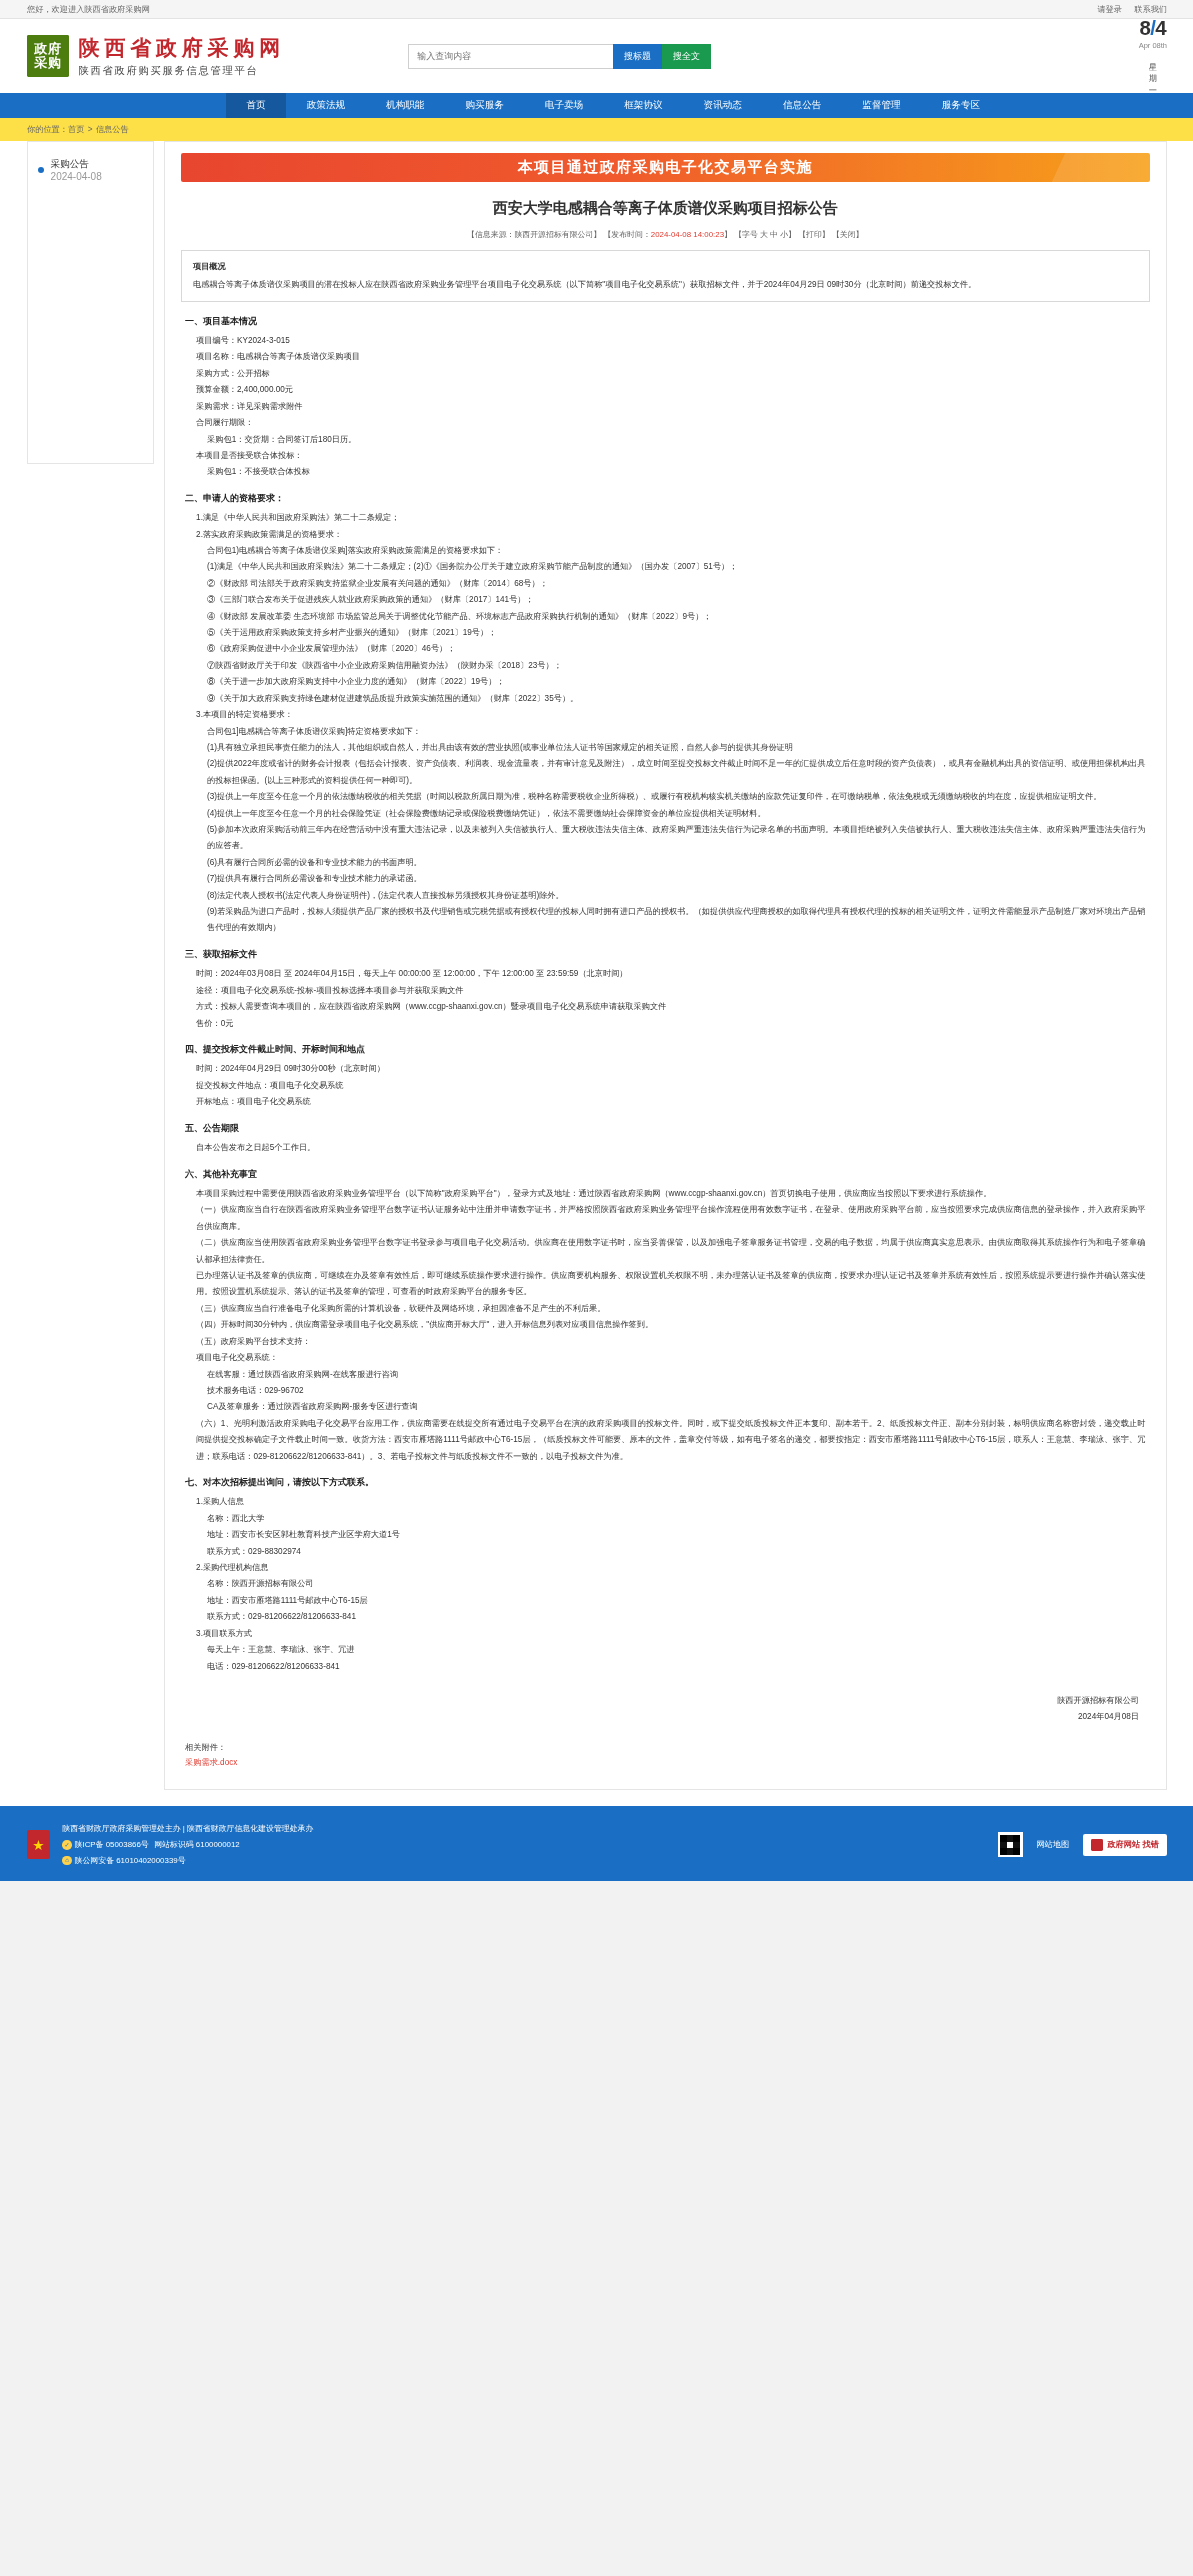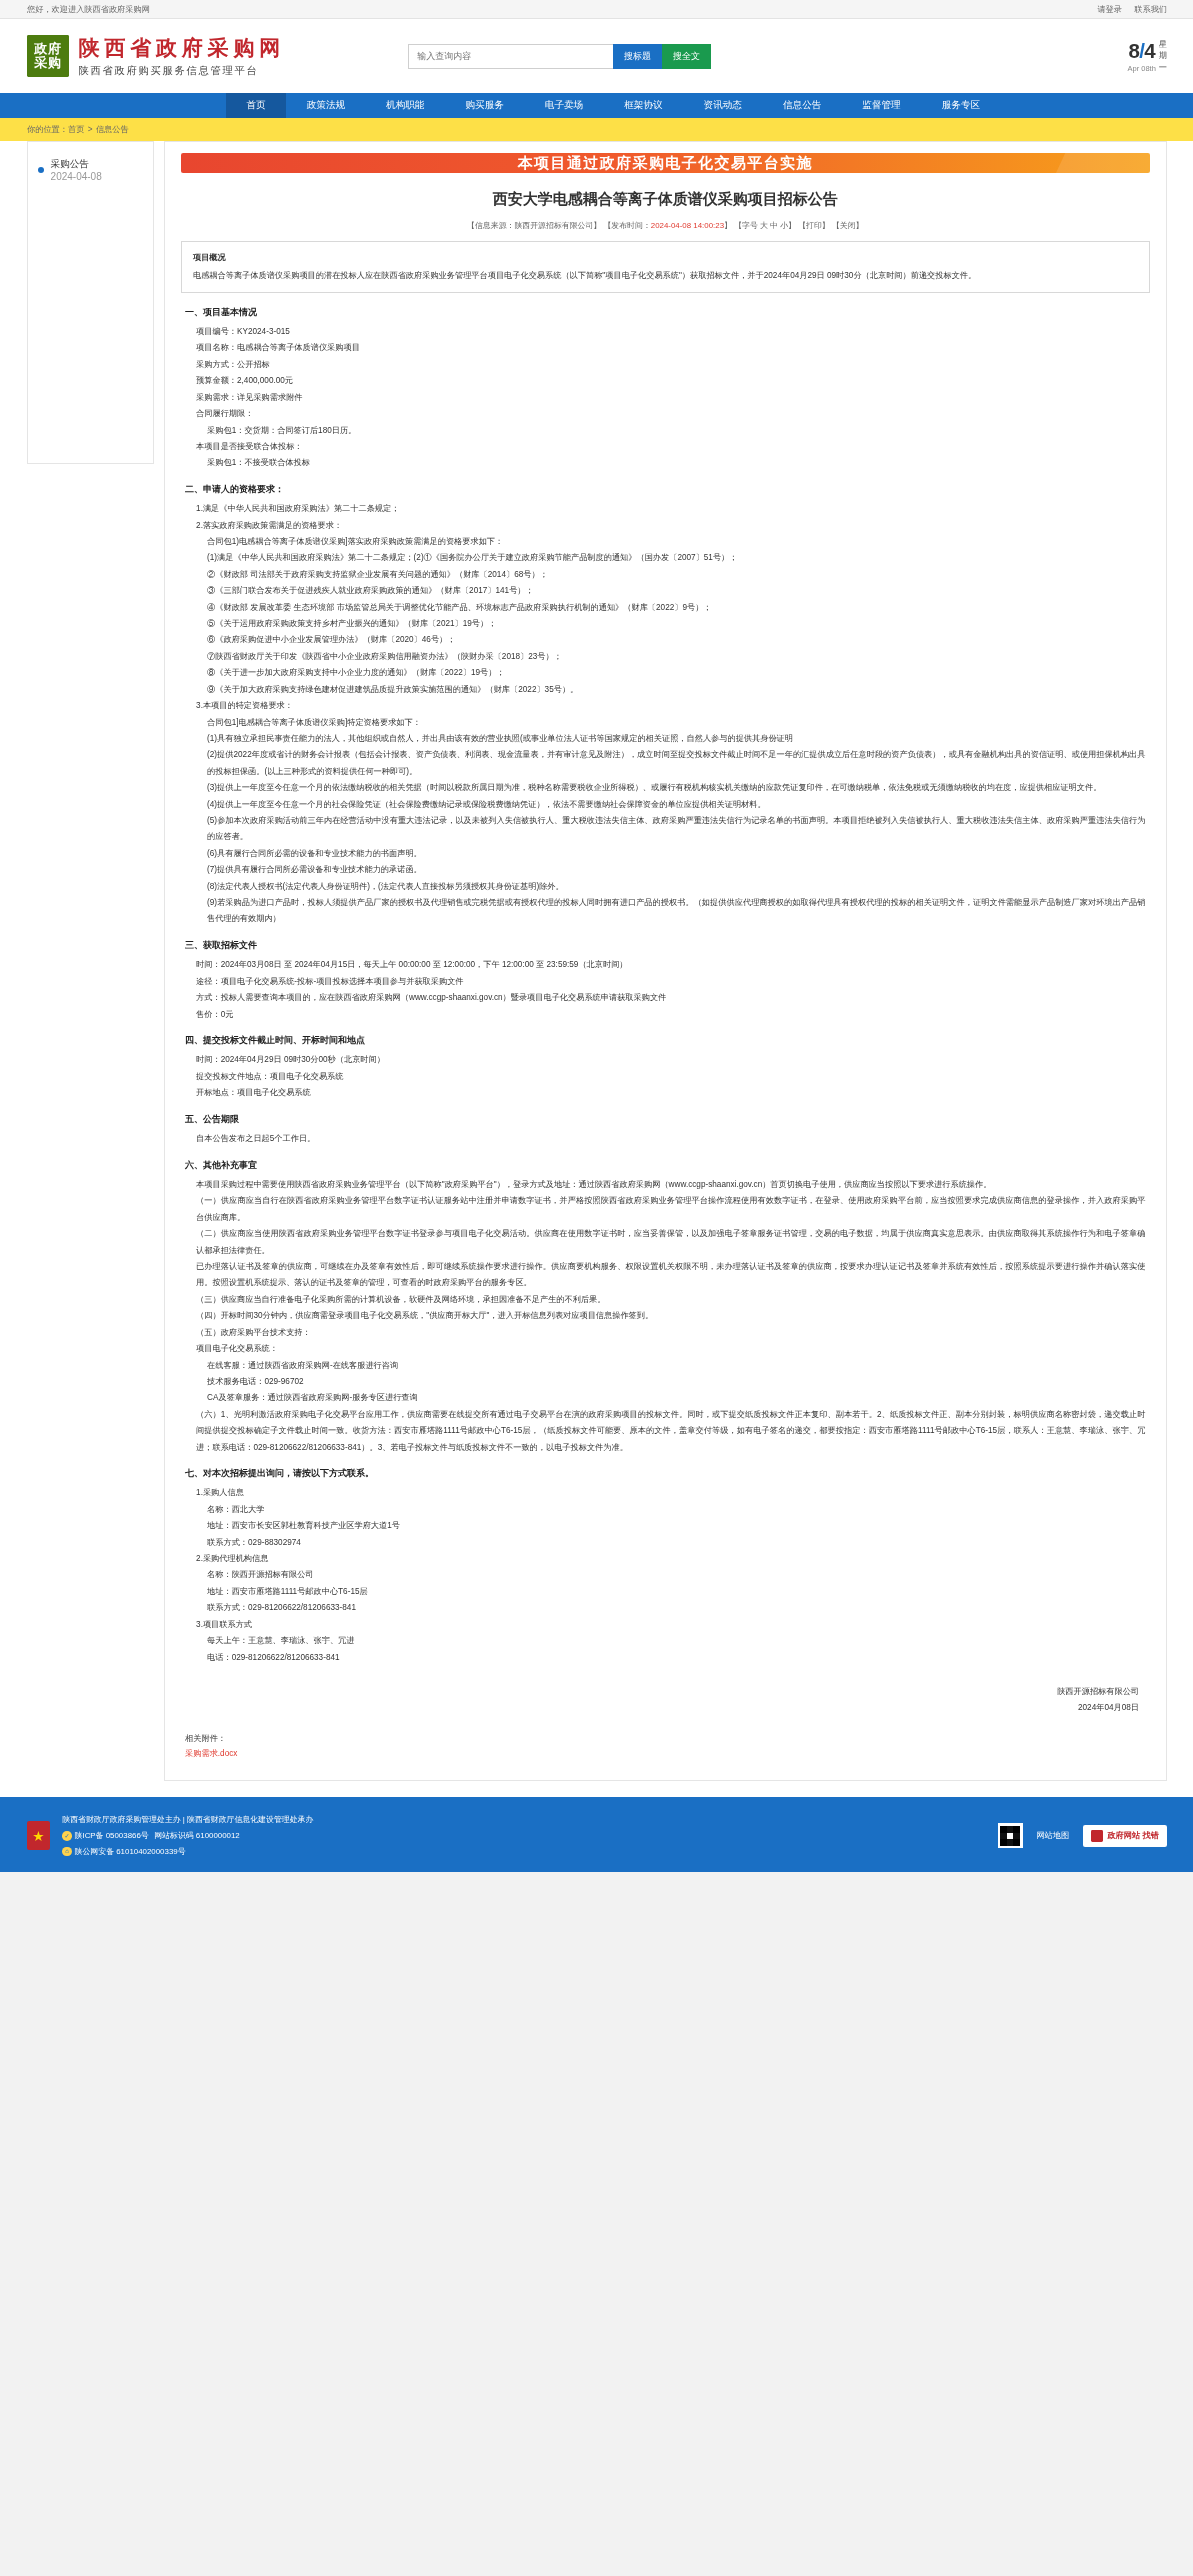--- a/index.html
+++ b/index.html
@@ -47,21 +47,21 @@
     padding:0 8.2px; font-size:9px; color:#999; outline:none; background:#fff;
   }
   .search-btn {
     height:25px; padding:0 11px; border:none; color:#fff; font-size:9px;
     cursor:pointer;
   }
   .search-btn.b1 { background:#1a6fc4; }
   .search-btn.b2 { background:#1a9a4e; }
 
   .date-block {
-    margin-left:auto; display:flex; align-items:center; gap:3px;
+    margin-left:auto; display:flex; align-items:center; gap:12px;flex-direction:column;
   }
   .date-main { text-align:center; }
   .date-main .big { font-size:20.5px; font-weight:bold; color:#333; letter-spacing:-0.7px;}
   .date-main .big .slash { color:#1a6fc4; }
   .date-main .sub { font-size:7.5px; color:#888; margin-top:1.4px;}
   .date-week { font-size:8.2px; color:#555; line-height:1.4; text-align:center;}
 
   
   .nav {
     height:25px; background:#1a6fc4; display:flex; align-items:stretch;
@@ -91,21 +91,21 @@
     width:6.2px; height:6.2px; border-radius:50%; background:#1a6fc4; flex:none;
   }
   .side-item .t1 { font-size:9.6px; color:#333; }
   .side-item .t2 { font-size:10px; color:#999; margin-top:0;}
 
   .main {
     flex:1; background:#fff; border:0.7px solid #e5e5e5; padding:0 0 20.5px 0;
   }
 
   .banner {
-    margin:11px 16.4px 0 16.4px; height:20px; border-radius:2.1px;
+    margin:11px 16.4px 0 16.4px; height:29px; border-radius:2.1px;
     background:linear-gradient(90deg,#e8462f 0%, #f05a2c 45%, #f7a11a 100%);
     display:flex; align-items:center; justify-content:center;
     color:#fff; font-size:15px; font-weight:bold; letter-spacing:1.4px;
     position:relative; overflow:hidden;
   }
   .banner::after{
     content:""; position:absolute; right:-20.5px; top:-13.7px; width:110px; height:75px;
     background:rgba(255,255,255,.12); transform:rotate(25deg);
   }
 

